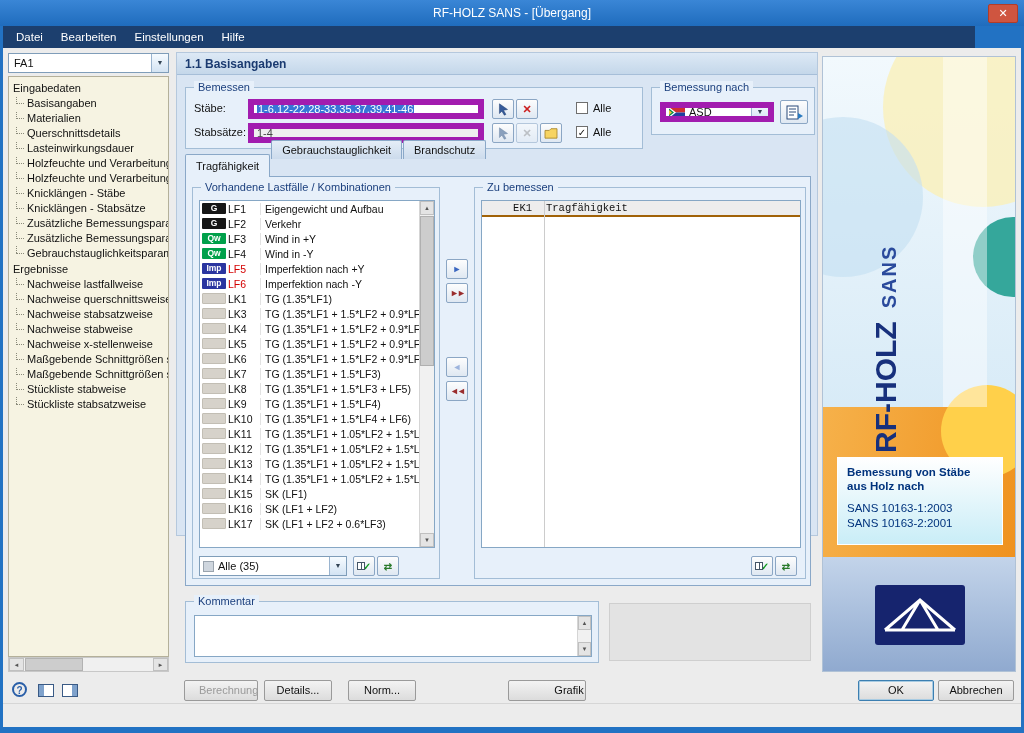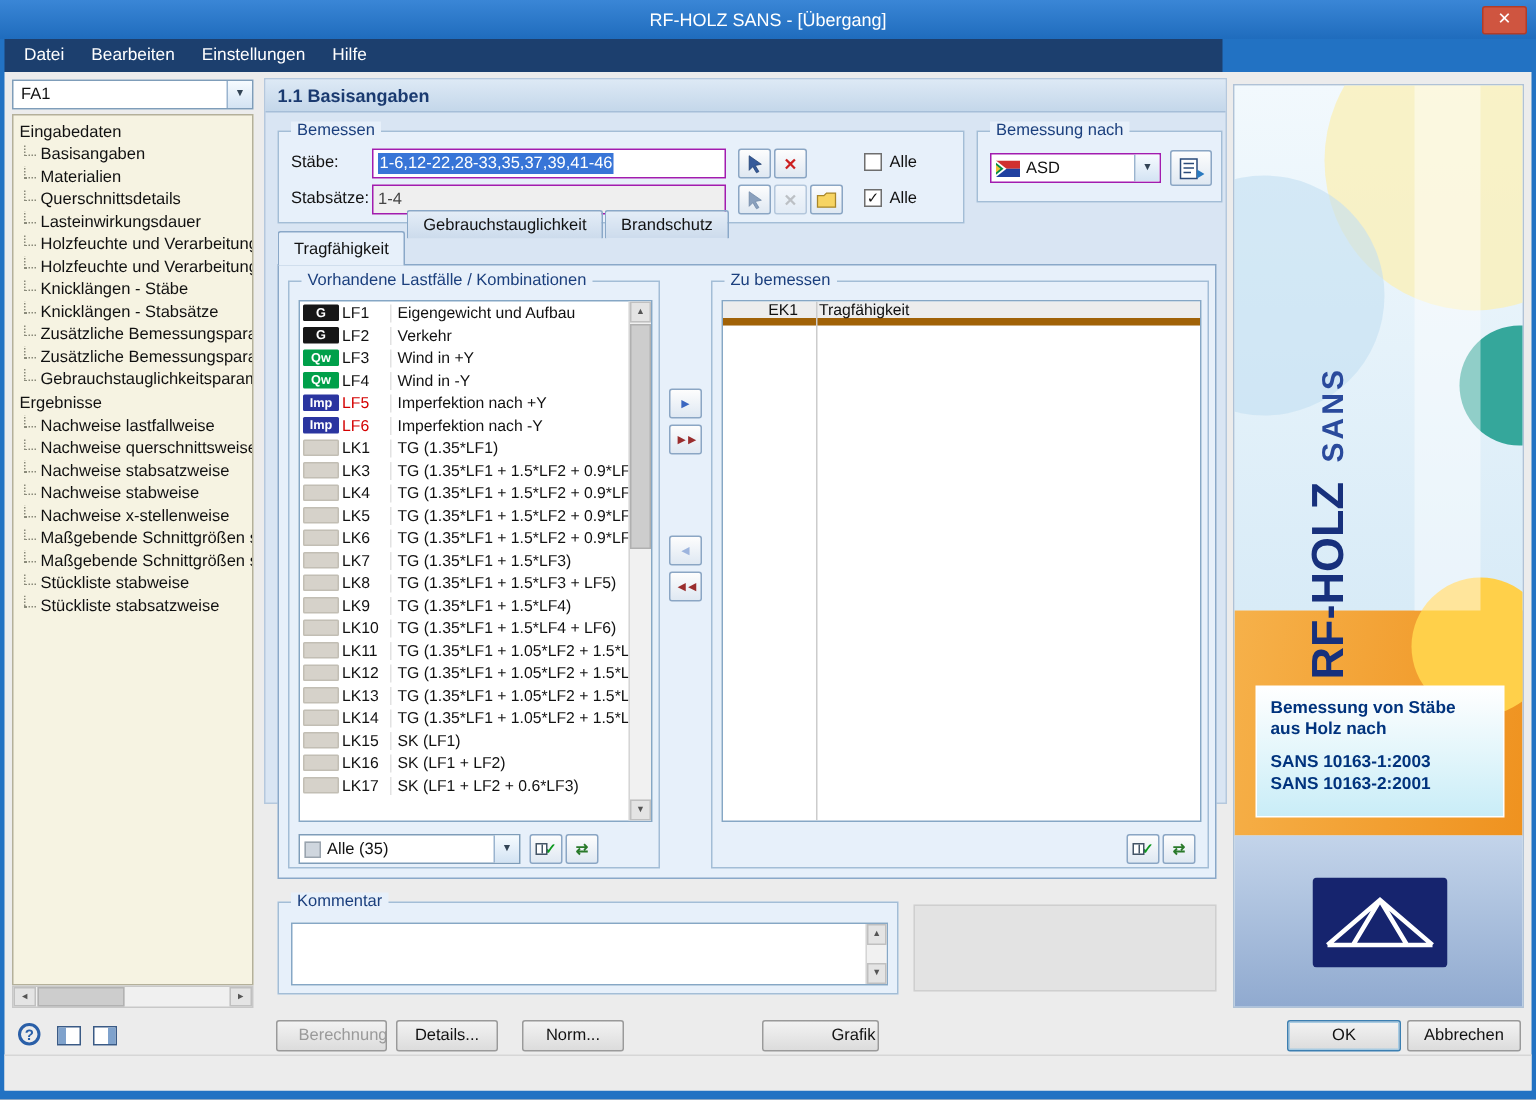--- a/index.html
+++ b/index.html
@@ -6,21 +6,21 @@
   *{box-sizing:border-box;}
   .stage{position:relative;width:1024px;height:733px;background:#2272c3;
          font-family:"Liberation Sans",sans-serif;font-size:11px;color:#111;overflow:hidden;}
   .abs{position:absolute;}
 
   
   .titlebar{left:0;top:0;width:1024px;height:26px;background:linear-gradient(#3a86d6,#1f6cbd);
             color:#fff;text-align:center;line-height:26px;font-size:12px;}
   .close-btn{right:6px;top:4px;width:30px;height:19px;background:#cf5540;border:1px solid #b23c28;
              border-radius:2px;color:#fff;text-align:center;line-height:17px;font-size:11px;cursor:default;}
-  .menubar{left:3px;top:26px;width:812px;height:22px;background:#1c3f6e;display:flex;align-items:center;padding-left:4px;}
+  .menubar{left:3px;top:26px;width:972px;height:22px;background:#1c3f6e;display:flex;align-items:center;padding-left:4px;}
   .menu-item{color:#fff;padding:2px 9px;font-size:11.5px;}
   .client{left:3px;top:48px;width:1018px;height:679px;background:#ececec;}
 
   
   .case-combo{left:8px;top:53px;width:161px;height:20px;background:#fff;border:1px solid #7f9db9;
               display:flex;align-items:center;padding-left:5px;}
   .combo-arrow{margin-left:auto;width:17px;height:18px;background:linear-gradient(#f6fbff,#d3e3f3);
                border-left:1px solid #9ab4cf;text-align:center;line-height:18px;font-size:7px;color:#345;}
   .tree{left:8px;top:76px;width:161px;height:581px;background:#f6f3e2;border:1px solid #b4b09a;
         overflow:hidden;padding-top:3px;}
@@ -35,21 +35,21 @@
   .hs-thumb{width:58px;height:13px;background:#cdcdcd;border:1px solid #b2b2b2;margin-left:1px;}
 
   
   .main{left:176px;top:52px;width:642px;height:484px;background:#d9e5f3;border:1px solid #b5c8dd;}
   .main-header{left:0;top:0;width:640px;height:22px;background:linear-gradient(#dde9f5,#c4d7ea);
                border-bottom:1px solid #a6bed8;color:#1a3a70;font-weight:bold;font-size:12px;
                line-height:22px;padding-left:8px;}
   .group{position:absolute;border:1px solid #a3bdd6;background:#e7f0fa;}
   .gcap{position:absolute;top:-7px;left:8px;background:#e7f0fa;padding:0 4px;color:#1b3f7d;line-height:12px;}
   .fldlabel{color:#111;}
-  .inputbox{position:absolute;height:20px;background:#fff;border:1px solid #a21caf;display:flex;
+  .inputbox{position:absolute;height:20px;background:#fff;border:6px solid #a21caf;display:flex;
             align-items:center;padding-left:3px;overflow:hidden;white-space:nowrap;}
   .inputbox.disabled{background:#efefef;color:#444;}
   .sel-text{background:#3875d7;color:#fff;padding:1px 1px;}
   .sqbtn{position:absolute;width:22px;height:20px;background:linear-gradient(#fdfdfd,#dfe8f2);
          border:1px solid #8ba6c4;border-radius:2px;display:flex;align-items:center;justify-content:center;}
   .sqbtn.disabled{opacity:.55;}
   .x-red{color:#cc1f1f;font-weight:bold;font-size:11px;}
   .x-gray{color:#9a9a9a;font-weight:bold;font-size:11px;}
   .cb{position:absolute;width:12px;height:12px;background:#fff;border:1px solid #6e6e6e;
       font-size:10px;line-height:11px;text-align:center;color:#111;}
@@ -74,21 +74,21 @@
   .b-lk{background:#d6d2ca;border:1px solid #c2beb4;}
   .lid{display:inline-block;width:32px;font-size:10.5px;}
   .id-r{color:#d40000;}
   .ldesc{flex:1;border-left:1px solid #e2e2e2;padding-left:4px;font-size:10.5px;
          white-space:nowrap;overflow:hidden;}
   .vscroll{position:absolute;right:0;top:0;bottom:0;width:15px;background:#f1f1f1;border-left:1px solid #d5d5d5;}
   .vs-arrow{position:absolute;left:0;width:14px;height:14px;background:#e4e4e4;border:1px solid #c0c0c0;
             font-size:6px;line-height:13px;text-align:center;color:#555;}
   .vs-thumb{position:absolute;left:0;width:14px;background:#cdcdcd;border:1px solid #b0b0b0;}
 
-  .trow{display:flex;align-items:center;height:16px;background:#ededed;border-bottom:5px solid #a16207;}
+  .trow{display:flex;align-items:center;height:16px;background:#ededed;border-bottom:2px solid #a16207;font-family:Liberation Mono, monospace;}
   .tid{display:inline-block;width:58px;text-align:right;padding-right:8px;font-size:10.5px;}
   .tdesc{padding-left:6px;font-size:10.5px;}
   .col-div{position:absolute;left:62px;top:0;bottom:0;border-left:1px solid #cccccc;}
 
   
   .arrowbtn{position:absolute;width:22px;height:20px;background:linear-gradient(#fdfdfd,#dfe8f2);
             border:1px solid #8ba6c4;border-radius:2px;text-align:center;line-height:18px;font-size:9px;}
   .a-blue{color:#3a66c0;}
   .a-blue-pale{color:#9db4dd;}
   .a-red{color:#9a2d2d;letter-spacing:-2px;}
@@ -114,21 +114,21 @@
   .brand-mid{position:absolute;left:0;top:350px;right:0;height:150px;background:linear-gradient(100deg,#f6b14a,#ef921f);}
   .brand-bot{position:absolute;left:0;top:500px;right:0;height:116px;background:linear-gradient(#c3d4ea,#8fa9cf);}
   .circle{position:absolute;border-radius:50%;}
   .brand-title{position:absolute;left:46px;top:396px;transform:rotate(-90deg);transform-origin:0 0;
                white-space:nowrap;}
   .bt-main{font-size:30px;font-weight:bold;color:#17307c;}
   .bt-sub{font-size:20px;font-weight:bold;color:#2a4a9c;letter-spacing:2px;margin-left:10px;}
   .infobox{position:absolute;left:14px;top:400px;width:166px;height:88px;border:1px solid #ffffff;
            background:linear-gradient(#ffffff,#c9edf7);padding:7px 9px;color:#00337d;}
   .info-line{font-weight:bold;font-size:11.5px;line-height:14px;}
-  .std{font-weight:bold;font-size:11.5px;line-height:15px;}
+  .std{font-weight:normal;font-size:11.5px;line-height:15px;}
   .logo{position:absolute;left:52px;top:528px;}
 
   
   .footbtn{position:absolute;height:21px;background:linear-gradient(#f3f3f3,#dcdcdc);border:1px solid #9a9a9a;
            border-radius:2px;text-align:center;line-height:19px;}
   .footbtn.disabled{color:#9a9a9a;padding-left:14px;}
   .footbtn.default{border:1px solid #3c7fb1;box-shadow:0 0 0 1px #a8cbe2 inset;}
   .help-circle{width:15px;height:15px;border:2px solid #2a5fa8;border-radius:50%;color:#2a5fa8;
                font-weight:bold;font-size:10px;line-height:13px;text-align:center;}
   .panelico{width:16px;height:13px;border:1px solid #3a5a85;background:#fff;position:relative;}

